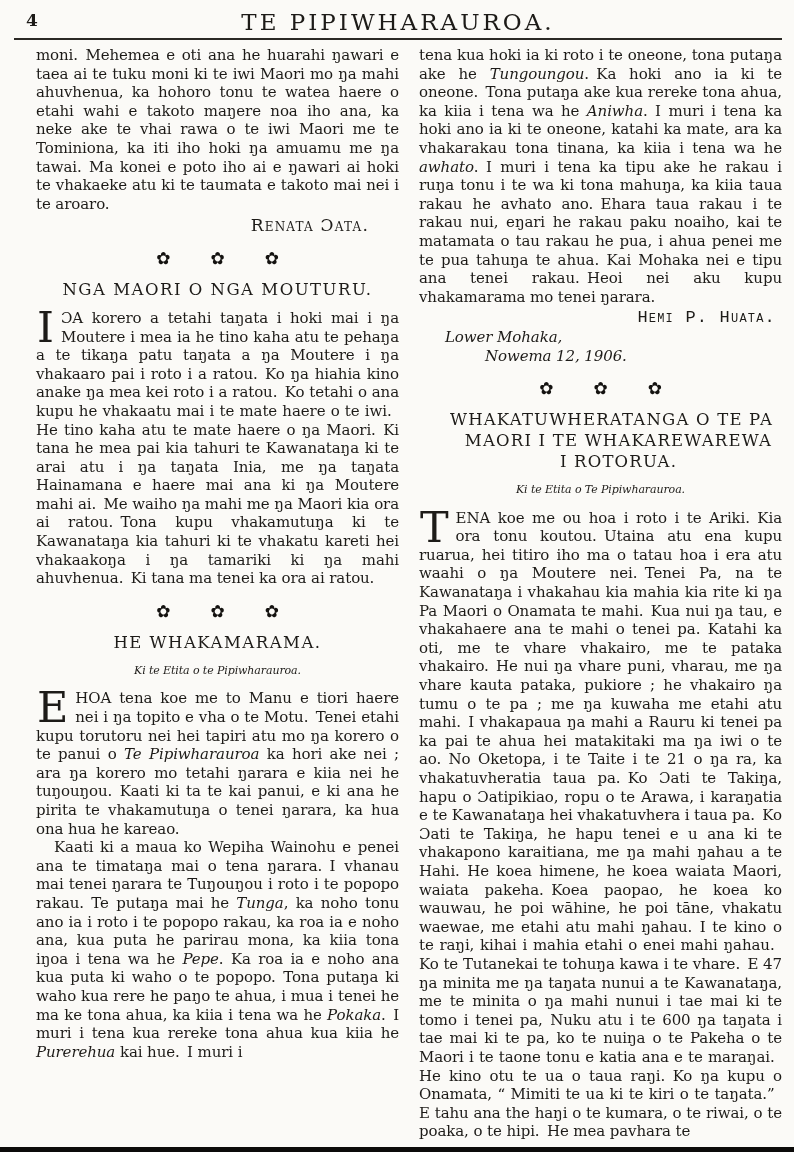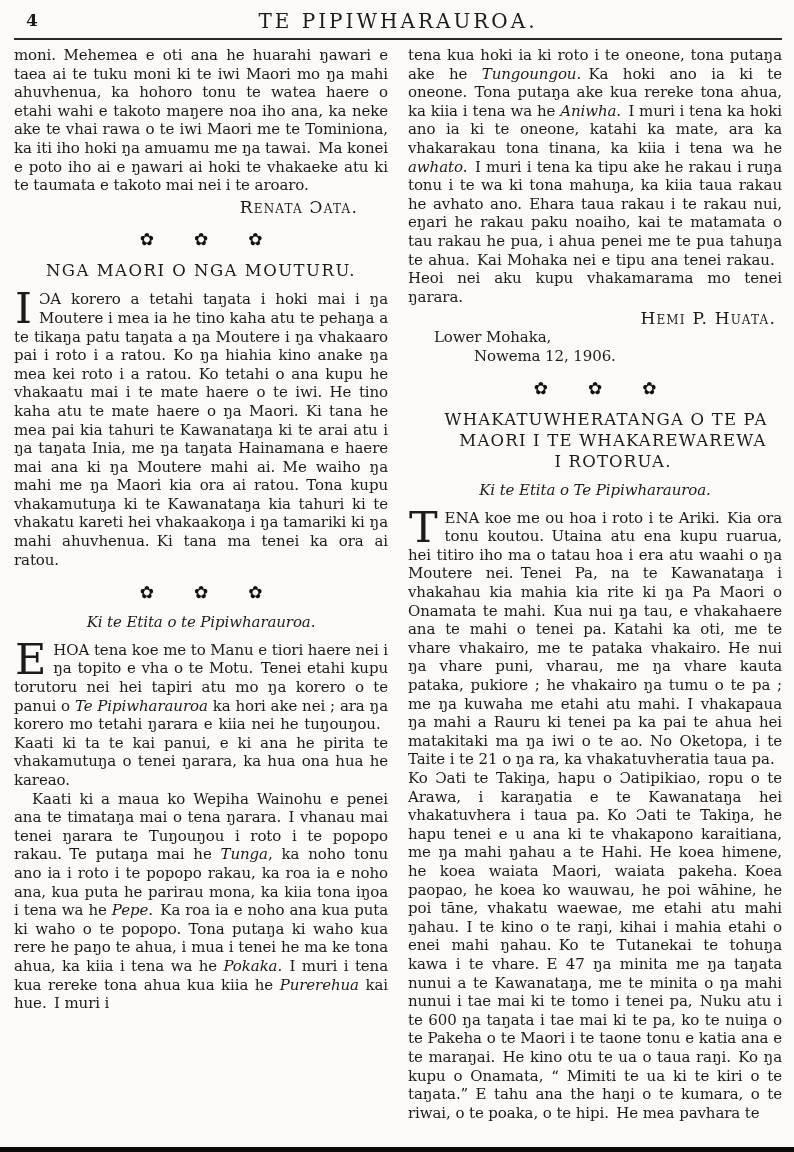--- a/index.html
+++ b/index.html
@@ -12,51 +12,51 @@
   }
   .page { padding: 6px 12px 0 14px; }
 
   
   .hdr { position: relative; height: 30px; }
   .hdr .pageno {
     position: absolute; left: 12px; top: 4px;
     font-size: 17px; font-weight: bold;
   }
   .hdr .masthead {
-    text-align: center; font-size: 20px; letter-spacing: 3px;
+    text-align: center; font-size: 23px; letter-spacing: 3px;
     padding-top: 3px;
   }
   .hdr-rule {
     border: 0; border-top: 2px solid #2b2925;
     margin: 2px 0 6px 0;
   }
 
   
-  .cols { display: flex; gap: 20px; }
+  .cols { display: flex; gap: 20px; margin-left: 22px; }
   .col { flex: 1 1 0; min-width: 0; }
 
   p {
     margin: 0; font-size: 15px; line-height: 18.6px;
     text-align: justify; letter-spacing: -0.1px;
   }
   p.indent { text-indent: 18px; }
 
   .dropcap {
     float: left; font-size: 43px; line-height: 34px;
     padding: 1px 7px 0 1px; font-weight: 500;
   }
 
   .sig {
     text-align: right; font-variant: small-caps;
     letter-spacing: 1.2px; font-size: 17px;
     padding-right: 30px; margin: 3px 0 0 0;
   }
-  .sig-tight { padding-right: 6px; }
+  .sig-tight { padding-right: 6px; font-family: Liberation Mono, monospace; }
 
-  .addr { text-align: left; text-indent: 0; }
+  .addr { text-align: left; text-indent: 0; font-style: italic; }
   .addr.place { padding-left: 26px; }
   .addr.date  { padding-left: 66px; }
 
   .orn-row {
     display: flex; justify-content: center; gap: 40px;
     margin: 13px 0 11px 0;
     font-family: "DejaVu Sans", sans-serif;
     font-size: 17px; line-height: 20px; color: #141210;
   }
 
@@ -65,21 +65,21 @@
     font-size: 16.5px; font-weight: normal; letter-spacing: 1.5px;
     line-height: 21px;
   }
   h2.art-head-multi {
     text-align: center; white-space: pre-line;
     padding-left: 36px; text-indent: -14px;
     letter-spacing: 1.2px;
   }
   .subtitle {
     text-align: center; font-style: italic;
-    font-size: 15px; margin: 0 0 9px 0;
+    font-size: 11px; margin: 0 0 9px 0;
   }
 
   
   .scan-edge-bottom {
     position: absolute; left: 0; bottom: 0;
     width: 100%; height: 5px; background: #0c0b0a;
   }
 </style>
 </head>
 <body>
@@ -111,20 +111,21 @@
       <p>
         <span class="dropcap">I</span><span>ƆA korero a tetahi taŋata i hoki mai i ŋa Moutere i mea ia he tino kaha atu te pehaŋa a te tikaŋa patu taŋata a ŋa Moutere i ŋa vhakaaro pai i roto i a ratou. Ko ŋa hiahia kino anake ŋa mea kei roto i a ratou. Ko tetahi o ana kupu he vhakaatu mai i te mate haere o te iwi. He tino kaha atu te mate haere o ŋa Maori. Ki tana he mea pai kia tahuri te Kawanataŋa ki te arai atu i ŋa taŋata Inia, me ŋa taŋata Hainamana e haere mai ana ki ŋa Moutere mahi ai. Me waiho ŋa mahi me ŋa Maori kia ora ai ratou. Tona kupu vhakamutuŋa ki te Kawanataŋa kia tahuri ki te vhakatu kareti hei vhakaakoŋa i ŋa tamariki ki ŋa mahi ahuvhenua. Ki tana ma tenei ka ora ai ratou.</span>
       </p>
 
       <div class="orn-row">
         <span>✿</span>
         <span>✿</span>
         <span>✿</span>
       </div>
 
+      <h2 class="art-head">HE WHAKAMARAMA.</h2>
       <p class="subtitle">Ki te Etita o te Pipiwharauroa.</p>
 
       <p>
         <span class="dropcap">E</span><span><span>HOA tena koe me to Manu e tiori haere nei i ŋa topito e vha o te Motu. Tenei etahi kupu torutoru nei hei tapiri atu mo ŋa korero o te panui o </span><i>Te Pipiwharauroa</i><span> ka hori ake nei ; ara ŋa korero mo tetahi ŋarara e kiia nei he tuŋouŋou. Kaati ki ta te kai panui, e ki ana he pirita te vhakamutuŋa o tenei ŋarara, ka hua ona hua he kareao.</span></span>
       </p>
 
       <p class="indent"><span>Kaati ki a maua ko Wepiha Wainohu e penei ana te timataŋa mai o tena ŋarara. I vhanau mai tenei ŋarara te Tuŋouŋou i roto i te popopo rakau. Te putaŋa mai he </span><i>Tunga</i><span>, ka noho tonu ano ia i roto i te popopo rakau, ka roa ia e noho ana, kua puta he parirau mona, ka kiia tona iŋoa i tena wa he </span><i>Pepe</i><span>. Ka roa ia e noho ana kua puta ki waho o te popopo. Tona putaŋa ki waho kua rere he paŋo te ahua, i mua i tenei he ma ke tona ahua, ka kiia i tena wa he </span><i>Pokaka</i><span>. I muri i tena kua rereke tona ahua kua kiia he </span><i>Purerehua</i><span> kai hue. I muri i</span></p>
 
     </div>
 

